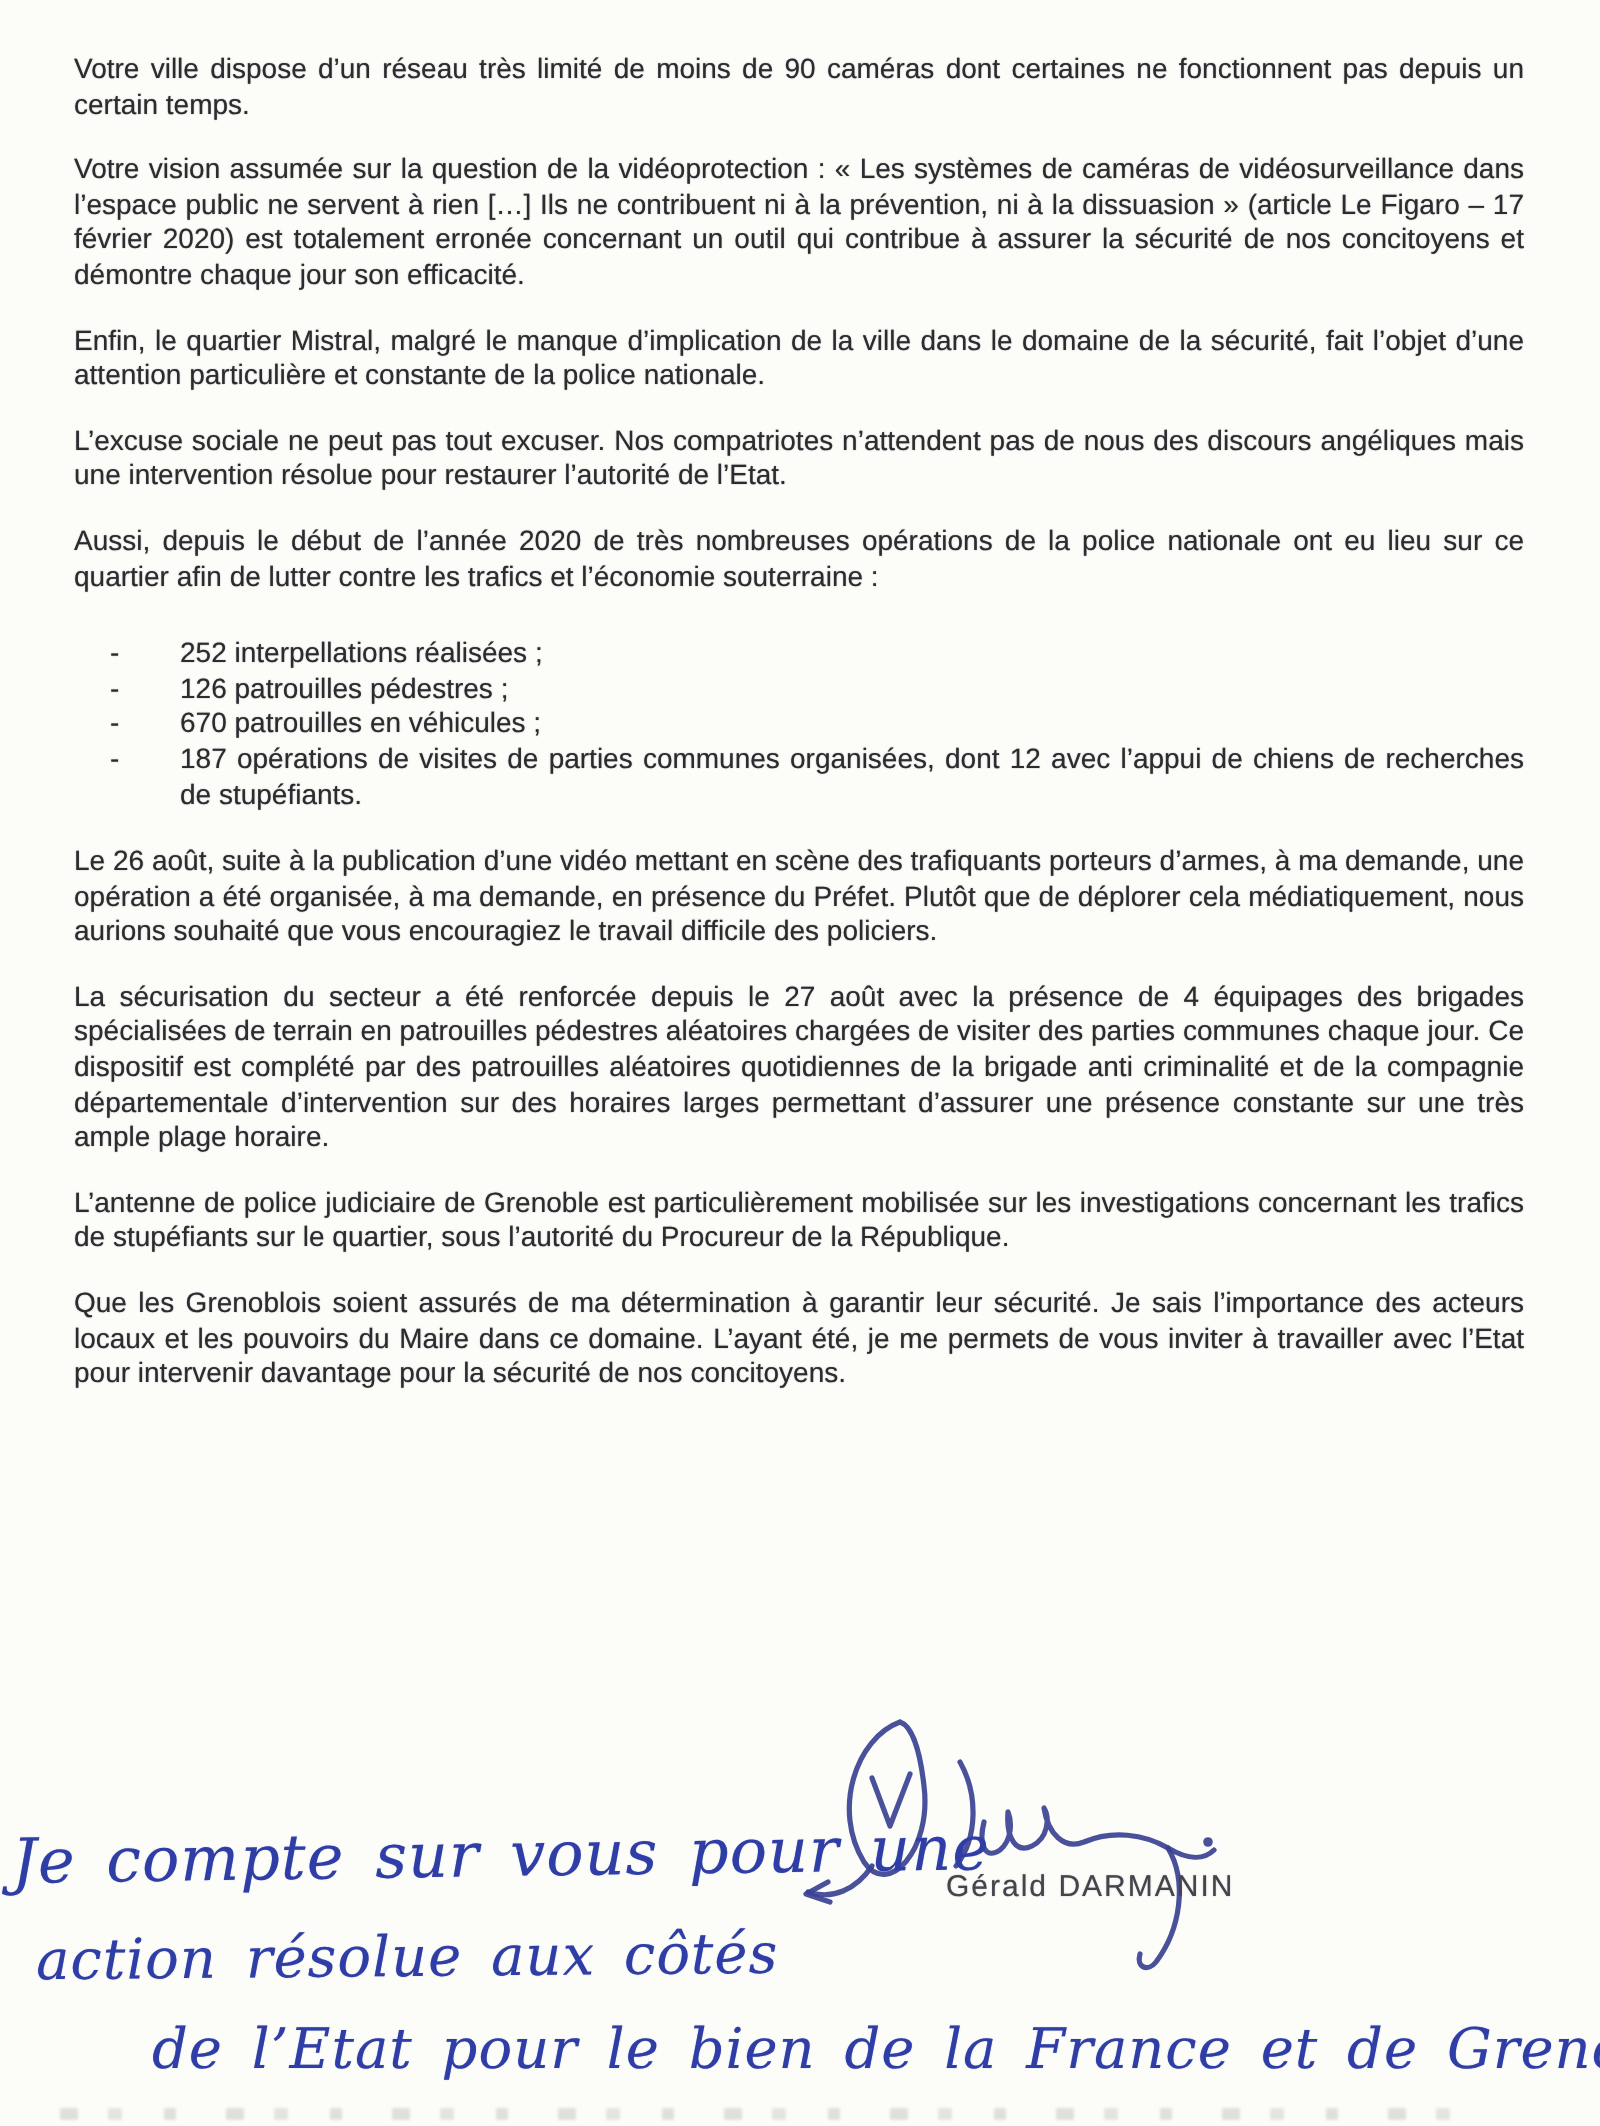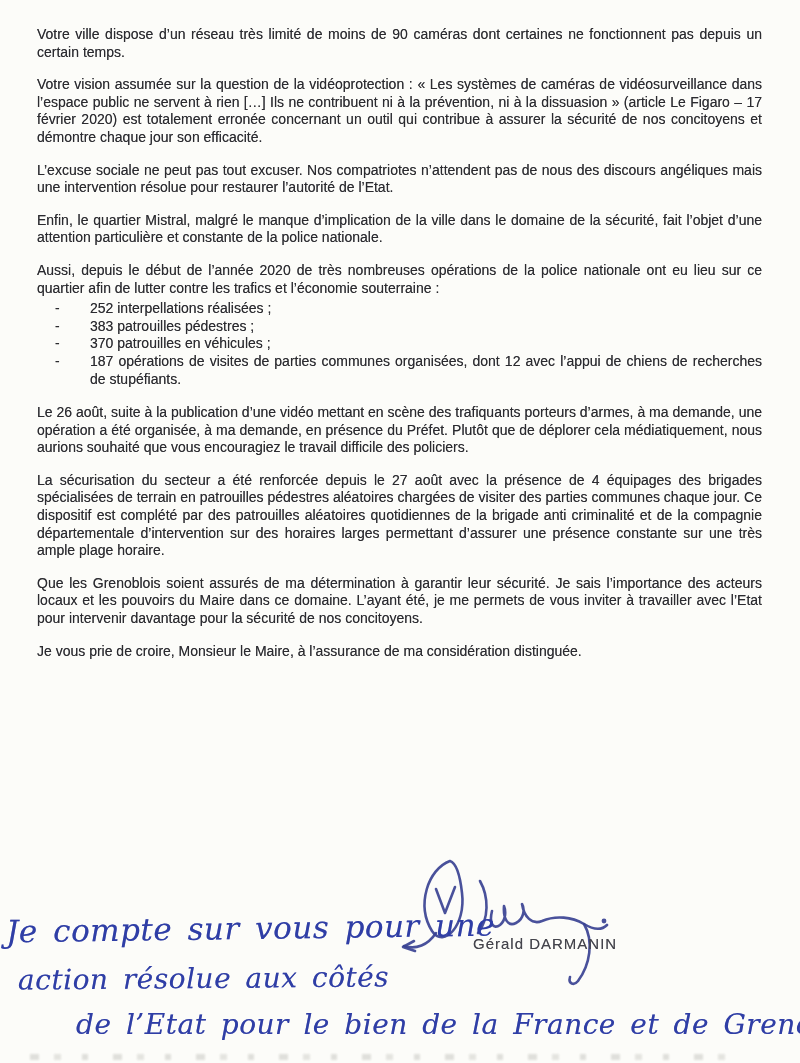--- a/index.html
+++ b/index.html
@@ -16,21 +16,21 @@
     position:absolute;
     left:37px; top:26px; width:725px;
     font-size:14px; line-height:17.6px;
     color:#2b2b30;
     text-align:justify;
   }
   .body-text p {
     margin:0 0 15px 0;
     text-shadow:0 0 0.6px rgba(43,43,48,0.6);
   }
-  .body-text p.tight { margin-bottom:3px; }
+  .body-text p.tight { margin-bottom:21px; }
   ul.ops {
     list-style:none; margin:0 0 16px 0; padding:0;
     text-align:justify;
   }
   ul.ops li {
     position:relative;
     padding-left:53px;
     text-shadow:0 0 0.6px rgba(43,43,48,0.6);
   }
   ul.ops .dash { position:absolute; left:18px; top:0; }
@@ -71,47 +71,47 @@
   }
 </style>
 </head>
 <body>
 
 <div class="page">
 
   <div class="body-text">
     <p>Votre ville dispose d’un réseau très limité de moins de 90 caméras dont certaines ne fonctionnent pas depuis un certain temps.</p>
     <p>Votre vision assumée sur la question de la vidéoprotection : « Les systèmes de caméras de vidéosurveillance dans l’espace public ne servent à rien […] Ils ne contribuent ni à la prévention, ni à la dissuasion » (article Le Figaro – 17 février 2020) est totalement erronée concernant un outil qui contribue à assurer la sécurité de nos concitoyens et démontre chaque jour son efficacité.</p>
+    <p>Enfin, le quartier Mistral, malgré le manque d’implication de la ville dans le domaine de la sécurité, fait l’objet d’une attention particulière et constante de la police nationale.</p>
     <p>L’excuse sociale ne peut pas tout excuser. Nos compatriotes n’attendent pas de nous des discours angéliques mais une intervention résolue pour restaurer l’autorité de l’Etat.</p>
-    <p>Enfin, le quartier Mistral, malgré le manque d’implication de la ville dans le domaine de la sécurité, fait l’objet d’une attention particulière et constante de la police nationale.</p>
     <p class="tight">Aussi, depuis le début de l’année 2020 de très nombreuses opérations de la police nationale ont eu lieu sur ce quartier afin de lutter contre les trafics et l’économie souterraine :</p>
 
     <ul class="ops">
       <li>
         <span class="dash">-</span>
         <span>252 interpellations réalisées ;</span>
       </li>
       <li>
         <span class="dash">-</span>
-        <span>383 patrouilles pédestres ;</span>
+        <span>126 patrouilles pédestres ;</span>
       </li>
       <li>
         <span class="dash">-</span>
-        <span>370 patrouilles en véhicules ;</span>
+        <span>670 patrouilles en véhicules ;</span>
       </li>
       <li>
         <span class="dash">-</span>
         <span>187 opérations de visites de parties communes organisées, dont 12 avec l’appui de chiens de recherches de stupéfiants.</span>
       </li>
     </ul>
 
     <p>Le 26 août, suite à la publication d’une vidéo mettant en scène des trafiquants porteurs d’armes, à ma demande, une opération a été organisée, à ma demande, en présence du Préfet. Plutôt que de déplorer cela médiatiquement, nous aurions souhaité que vous encouragiez le travail difficile des policiers.</p>
     <p>La sécurisation du secteur a été renforcée depuis le 27 août avec la présence de 4 équipages des brigades spécialisées de terrain en patrouilles pédestres aléatoires chargées de visiter des parties communes chaque jour. Ce dispositif est complété par des patrouilles aléatoires quotidiennes de la brigade anti criminalité et de la compagnie départementale d’intervention sur des horaires larges permettant d’assurer une présence constante sur une très ample plage horaire.</p>
+    <p>L’antenne de police judiciaire de Grenoble est particulièrement mobilisée sur les investigations concernant les trafics de stupéfiants sur le quartier, sous l’autorité du Procureur de la République.</p>
     <p>Que les Grenoblois soient assurés de ma détermination à garantir leur sécurité.  Je sais l’importance des acteurs locaux et les pouvoirs du Maire dans ce domaine. L’ayant été, je me permets de vous inviter à travailler avec l’Etat pour intervenir davantage pour la sécurité de nos concitoyens.</p>
-    <p>Je vous prie de croire, Monsieur le Maire, à l’assurance de ma considération distinguée.</p>
   </div>
 
   <svg class="sig-svg" width="240" height="140" viewBox="0 0 240 140" aria-hidden="true">
 
     <path d="M 62,8 C 40,16 28,52 44,78 C 56,96 78,72 74,40 C 72,22 68,10 62,8"></path>
 
     <path d="M 48,36 L 57,60 L 67,34"></path>
 
     <path d="M 48,80 C 40,92 28,97 16,93"></path>
     <path d="M 26,88 L 15,94 L 27,98"></path>

